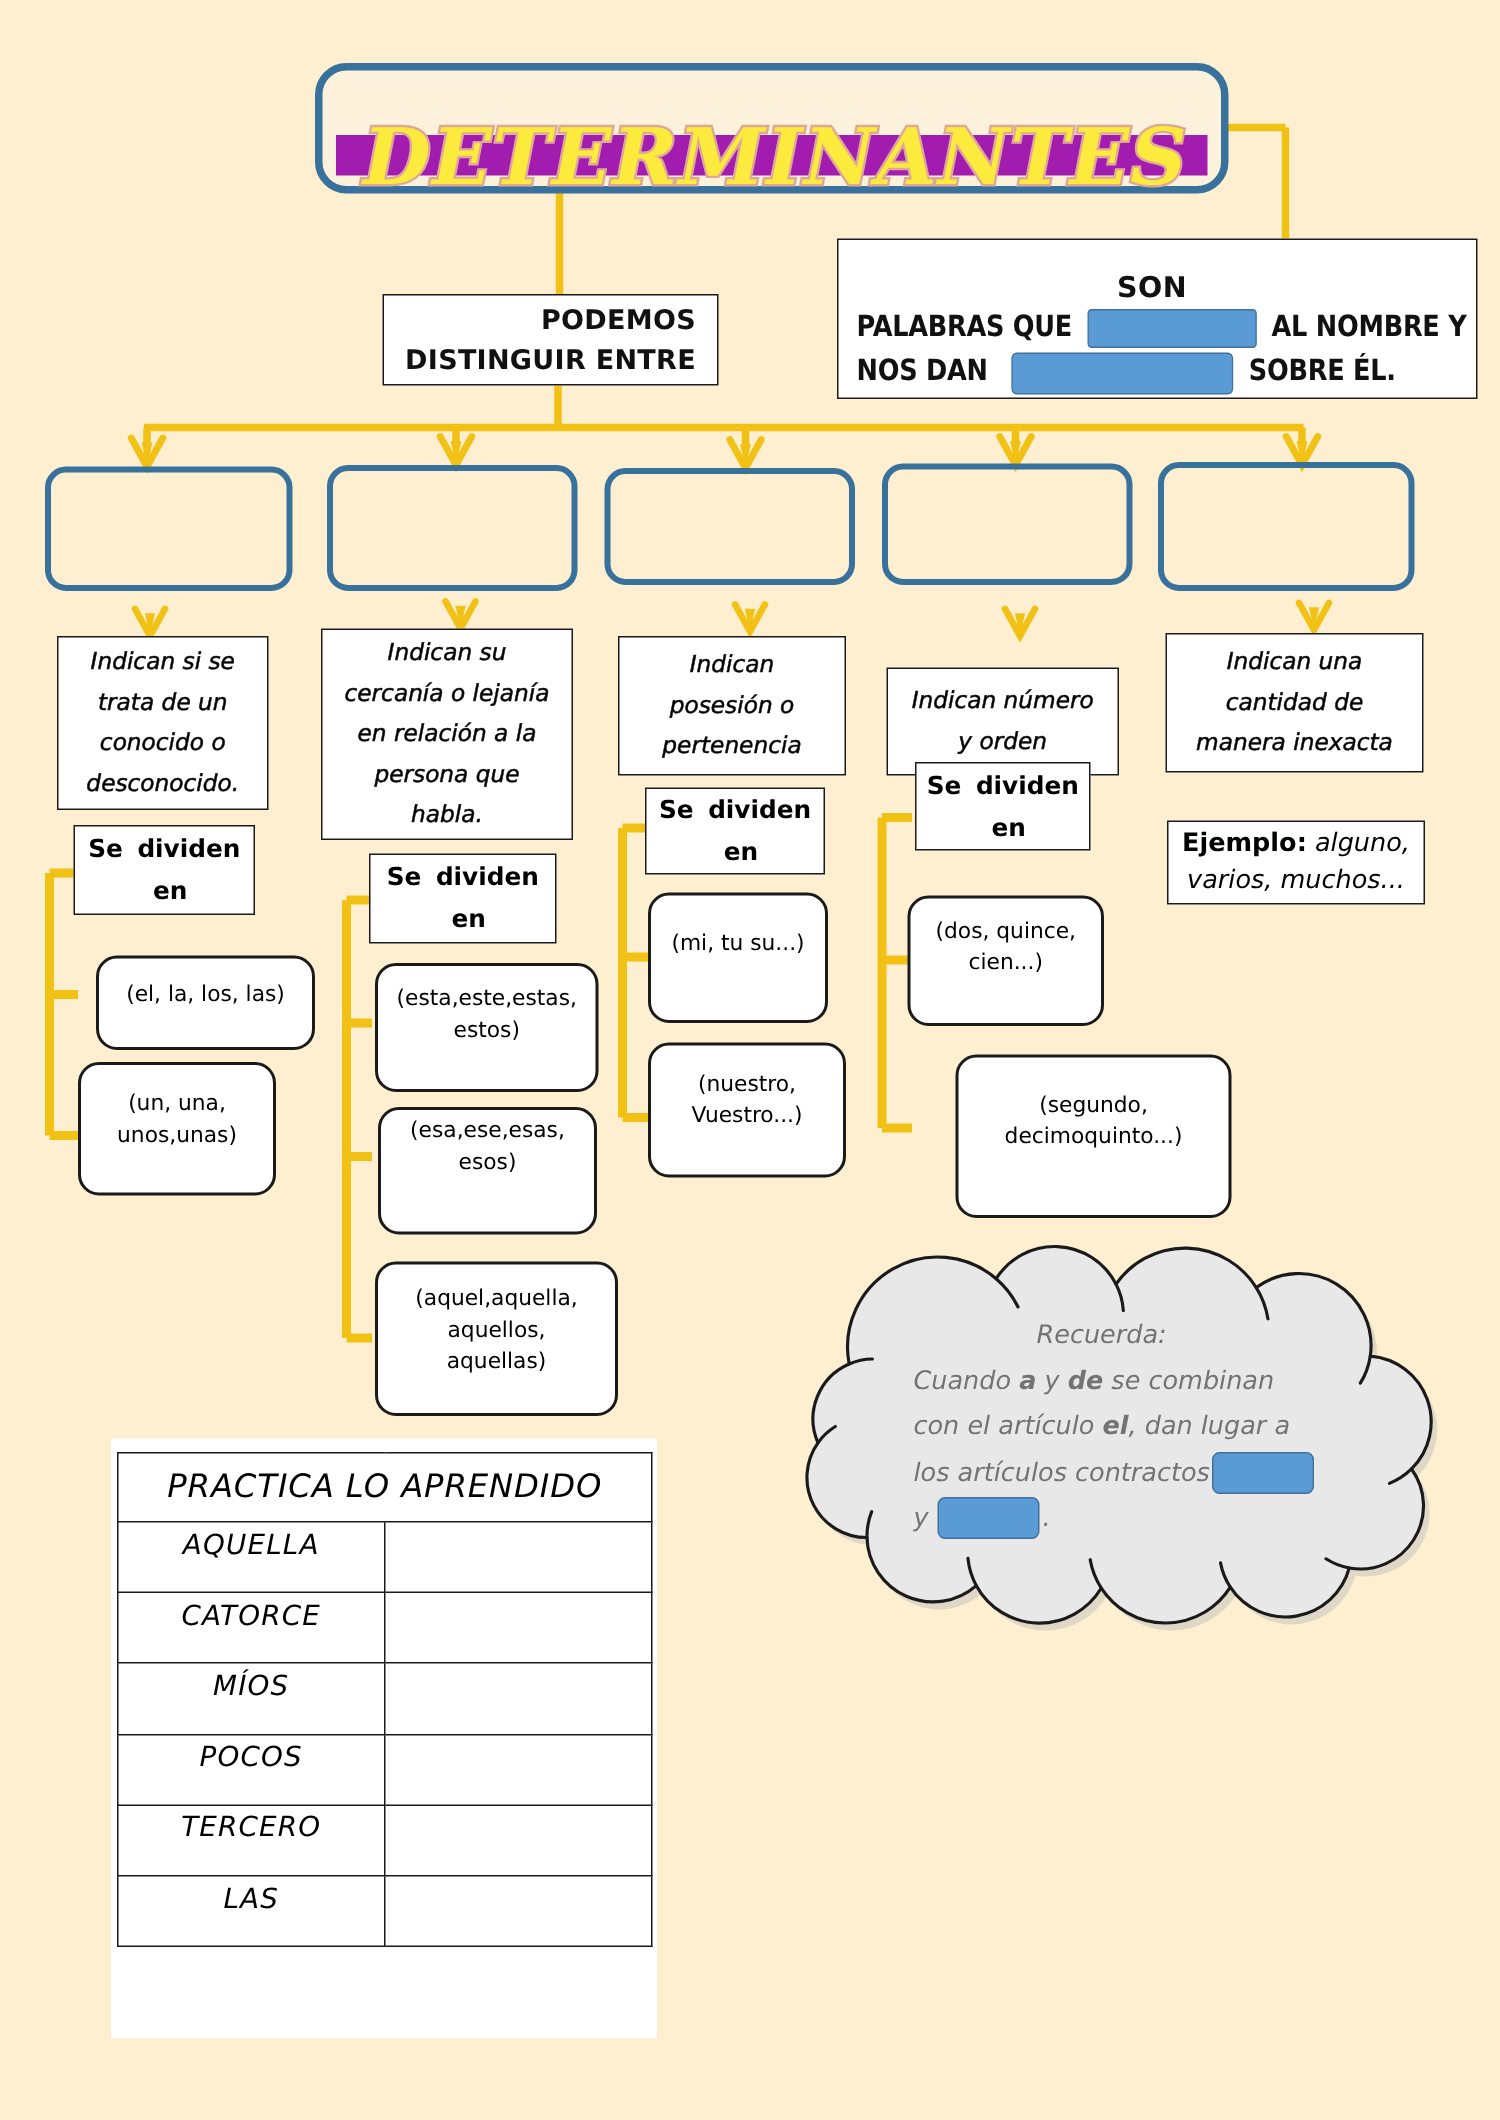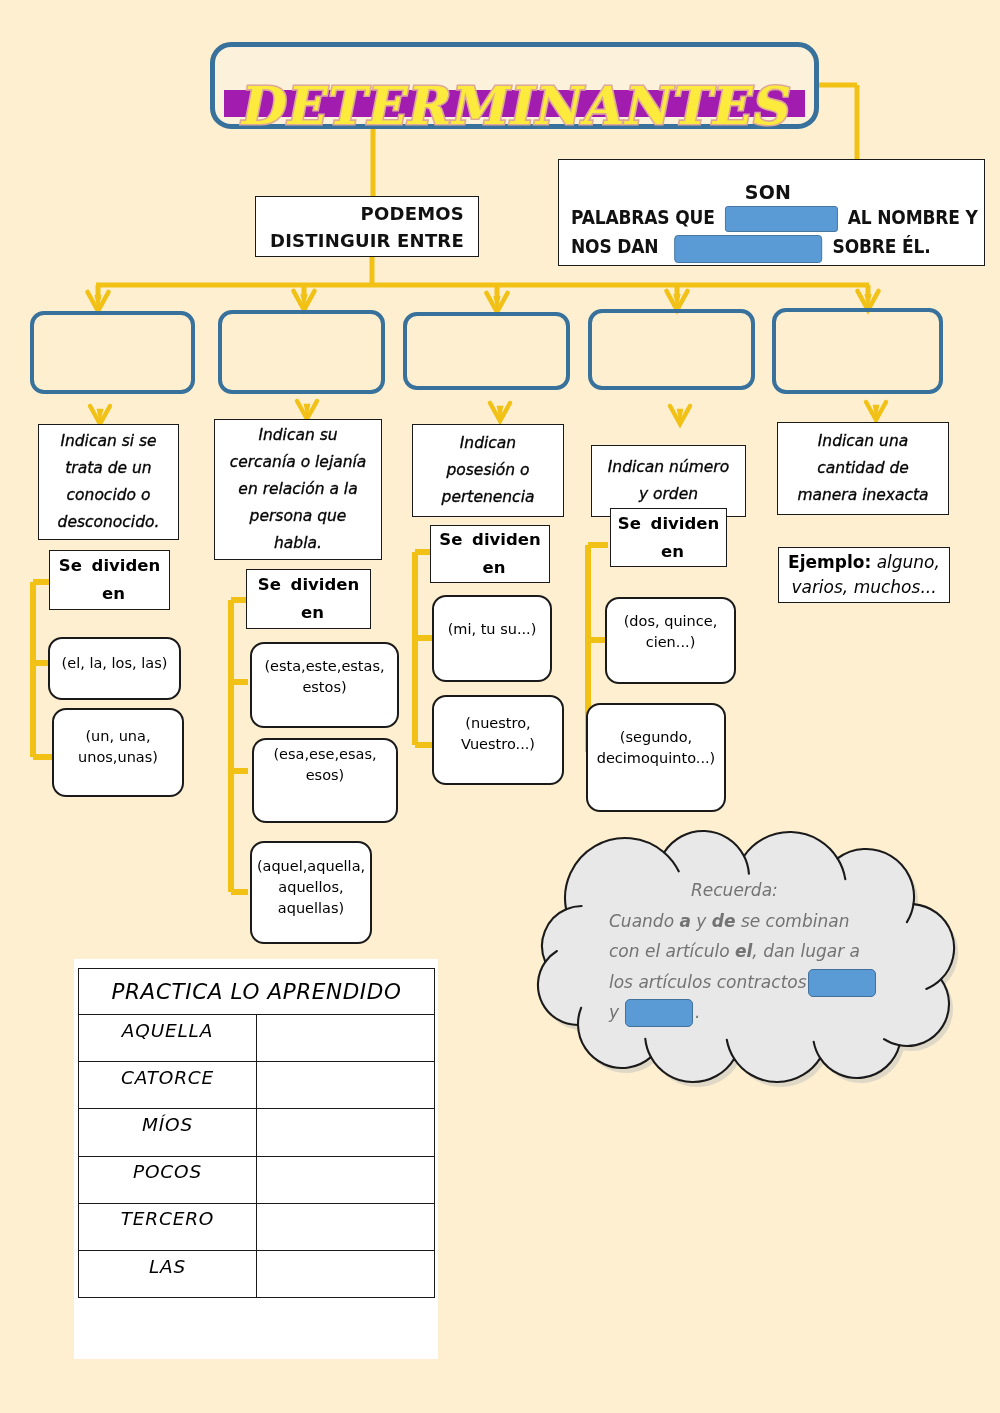--- a/index.html
+++ b/index.html
@@ -62,29 +62,29 @@
   .divi [data-name="divider-line-1"]{word-spacing:4px;}
   .divi [data-name="divider-line-2"]{padding-left:8px;}
   #sd1{left:49px;top:550px;width:121px;height:60px;}
   #sd2{left:246px;top:569px;width:125px;height:60px;}
   #sd3{left:430px;top:525px;width:120px;height:58px;}
   #sd4{left:610px;top:508px;width:117px;height:59px;}
 
   
   .item{font-size:14.5px;line-height:21px;padding:2px 3px;align-items:center;}
   .item>div{padding-bottom:0;}
-  #c1i1{left:48px;top:637px;width:133px;height:63px;padding-bottom:12px;}
+  #c1i1{left:64px;top:637px;width:146px;height:63px;padding-bottom:12px;}
   #c1i2{left:52px;top:708px;width:132px;height:89px;padding-bottom:14px;}
   #c2i1{left:250px;top:642px;width:149px;height:86px;padding-bottom:18px;}
   #c2i2{left:252px;top:738px;width:146px;height:85px;padding-bottom:34px;}
-  #c2i3{left:250px;top:841px;width:122px;height:103px;padding-bottom:12px;}
+  #c2i3{left:250px;top:841px;width:162px;height:103px;padding-bottom:12px;}
   #c3i1{left:432px;top:595px;width:120px;height:87px;padding-bottom:20px;}
   #c3i2{left:432px;top:695px;width:132px;height:90px;padding-bottom:14px;}
   #c4i1{left:605px;top:597px;width:131px;height:87px;padding-bottom:20px;}
-  #c4i2{left:586px;top:703px;width:140px;height:109px;padding-bottom:22px;}
+  #c4i2{left:637px;top:703px;width:184px;height:109px;padding-bottom:22px;}
 
   
   #ejemplo{left:778px;top:547px;width:172px;height:56px;font-size:17px;line-height:25px;padding:2px 6px;}
   .ej-label{font-weight:bold;}
   .ej-text{font-style:italic;}
 
   
   #cloud-text{left:609px;top:875px;width:330px;font-size:17px;line-height:30.5px;color:#737373;font-style:italic;}
   #cloud-title{padding-left:82px;}
   .cl{white-space:nowrap;}

